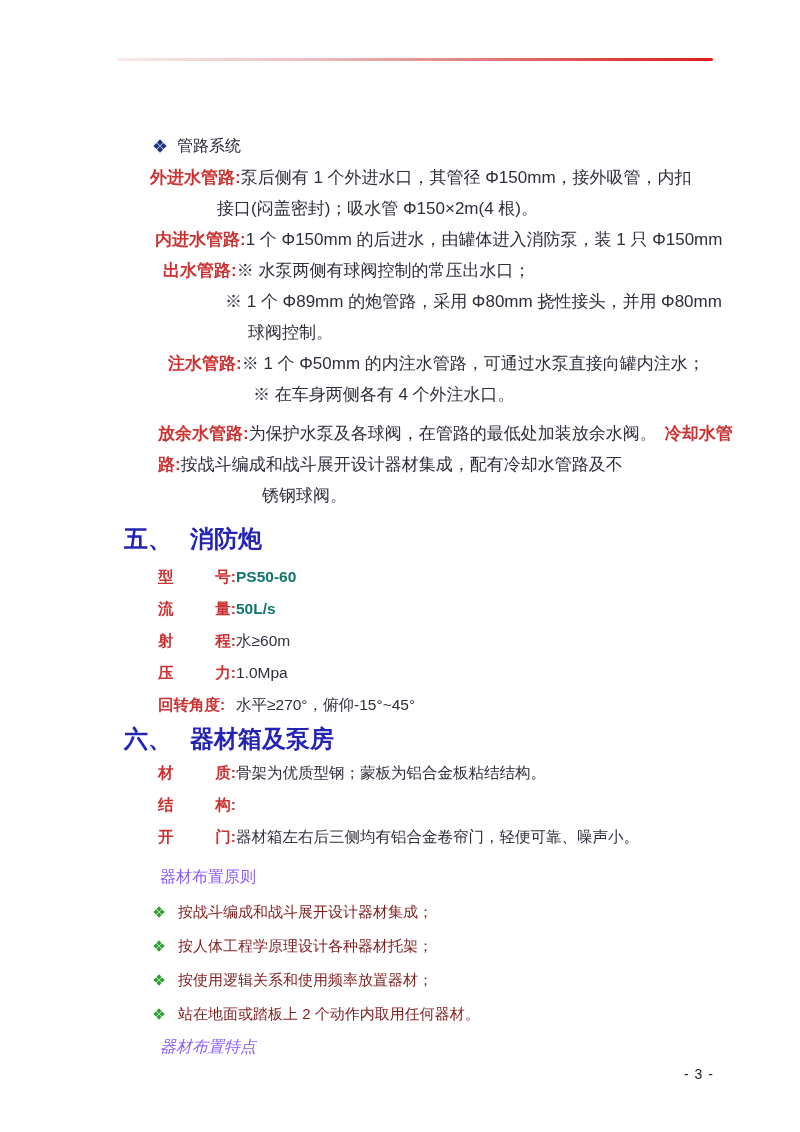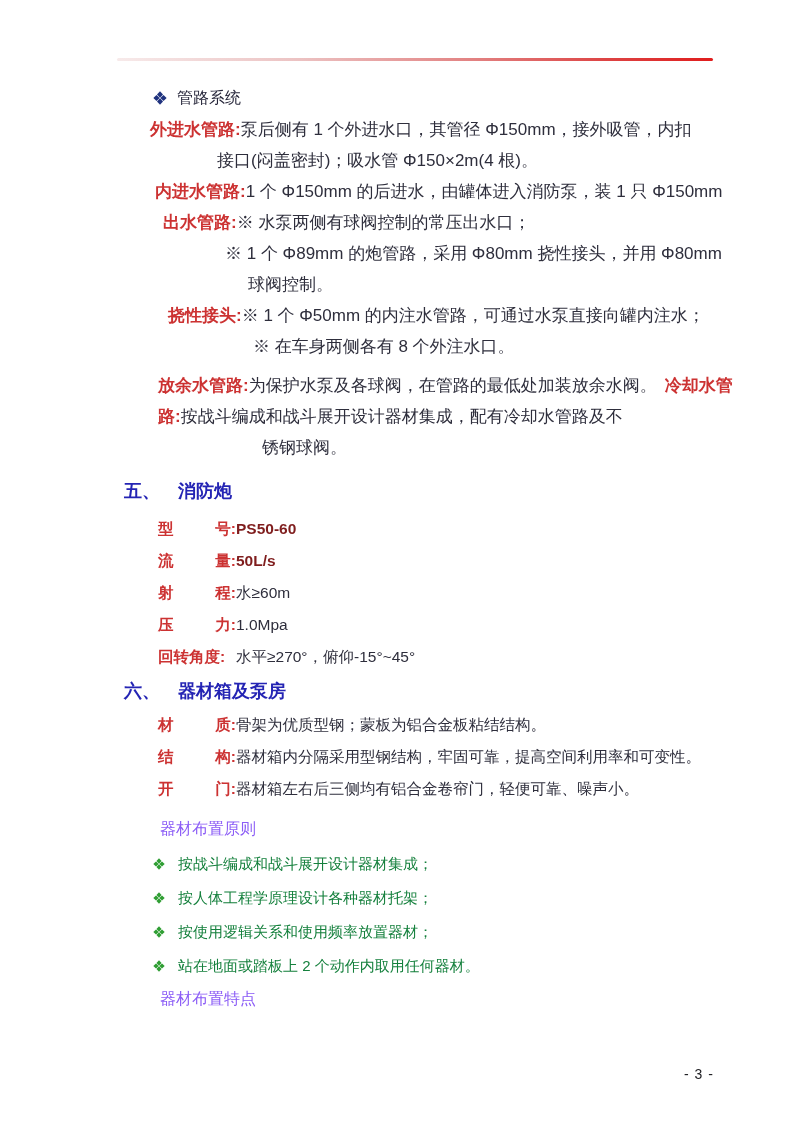--- a/index.html
+++ b/index.html
@@ -12,21 +12,21 @@
     font-family: "Liberation Sans", sans-serif;
     color: #2e2e3c;
   }
   .top-rule {
     position: absolute;
     top: 58px; left: 117px;
     width: 596px; height: 3px;
     background: linear-gradient(to right, #f7eaea 0%, #ecc3c3 30%, #e28181 60%, #dd4444 82%, #e01d1d 100%);
     border-radius: 2px;
   }
-  .content { position: absolute; inset: 0; padding: 0 80px 0 120px; box-sizing: border-box; }
+  .content { position: absolute; inset: 0; padding: 0 80px 0 120px; box-sizing: border-box; margin-top: 48px; }
 
   .bullet-title-row {
     margin: 84px 0 0 33px;
     display: flex; align-items: center; gap: 10px;
     height: 28px; font-size: 16px; color: #26263a;
   }
 
   .ln { font-size: 17px; line-height: 31px; white-space: nowrap; }
   .pipe { margin-top: 2px; }
   .lbl { color: #cc3232; font-weight: bold; }
@@ -38,45 +38,45 @@
   .ml97  { margin-left: 97px; }
   .ml105 { margin-left: 105px; }
   .ml110 { margin-left: 110px; }
   .ml128 { margin-left: 128px; }
   .ml133 { margin-left: 133px; }
   .ml142 { margin-left: 142px; }
   .gap8 { margin-top: 8px; }
   .lbl-cont { margin-left: 8px; }
 
   .sec-head {
-    margin-left: 4px; font-size: 18px; font-weight: bold; color: #2424b4;
+    margin-left: 4px; font-size: 24px; font-weight: bold; color: #2424b4;
     white-space: nowrap; line-height: 28px;
   }
   .sec-head .sec-title { margin-left: 18px; }
   .sec-head5 { margin-top: 14px; }
   .sec-head6 { margin-top: 4px; }
 
   .speclist5 { margin-top: 8px; }
   .speclist6 { margin-top: 4px; }
   .spec { margin-left: 38px; line-height: 32px; font-size: 15.5px; white-space: nowrap; }
   .spec-label {
     display: inline-flex; justify-content: space-between;
     min-width: 78px; color: #cc3232; font-weight: bold; vertical-align: bottom;
   }
   .spec-val { color: #2e2e3c; }
-  .spec-val.magenta { color: #7f1d1d; font-weight: bold; }
+  .spec-val.magenta { color: #0f766e; font-weight: bold; }
 
   .subhead { margin-left: 40px; font-size: 16px; color: #8b5cf6; line-height: 24px; white-space: nowrap; }
   .subhead1 { margin-top: 12px; }
-  .subhead2 { margin-top: 4px; }
+  .subhead2 { margin-top: 4px; font-style: italic; }
 
   .bullets { margin-top: 6px; }
   .bullet-item {
     margin-left: 33px; display: flex; align-items: center; gap: 13px;
-    line-height: 34px; height: 34px; font-size: 15px; white-space: nowrap; color: #15803d;
+    line-height: 34px; height: 34px; font-size: 15px; white-space: nowrap; color: #7f1d1d;
   }
   .dmd { display: inline-flex; align-items: center; }
   .dmd.navy svg polygon { fill: #20337f; }
   .dmd.green svg polygon { fill: #2f9e33; }
 
   .page-number {
     position: absolute; left: 684px; top: 1066px;
     font-size: 14px; color: #222226; letter-spacing: 1px;
   }
 </style>
@@ -103,22 +103,22 @@
     <div class="pipe">
       <div class="ln ml30"><span class="lbl">外进水管路:</span><span>泵后侧有 1 个外进水口，其管径 Φ150mm，接外吸管，内扣</span></div>
       <div class="ln ml97"><span>接口(闷盖密封)；吸水管 Φ150×2m(4 根)。</span></div>
 
       <div class="ln ml35"><span class="lbl">内进水管路:</span><span>1 个 Φ150mm 的后进水，由罐体进入消防泵，装 1 只 Φ150mm</span></div>
 
       <div class="ln ml43"><span class="lbl">出水管路:</span><span>※ 水泵两侧有球阀控制的常压出水口；</span></div>
       <div class="ln ml105"><span>※ 1 个 Φ89mm 的炮管路，采用 Φ80mm 挠性接头，并用 Φ80mm</span></div>
       <div class="ln ml128"><span>球阀控制。</span></div>
 
-      <div class="ln ml48"><span class="lbl">挠性接头:</span><span>※ 1 个 Φ50mm 的内注水管路，可通过水泵直接向罐内注水；</span></div>
-      <div class="ln ml133"><span>※ 在车身两侧各有 8 个外注水口。</span></div>
+      <div class="ln ml48"><span class="lbl">注水管路:</span><span>※ 1 个 Φ50mm 的内注水管路，可通过水泵直接向罐内注水；</span></div>
+      <div class="ln ml133"><span>※ 在车身两侧各有 4 个外注水口。</span></div>
 
       <div class="ln ml38 gap8"><span class="lbl">放余水管路:</span><span>为保护水泵及各球阀，在管路的最低处加装放余水阀。</span><span class="lbl lbl-cont">冷却水管</span></div>
       <div class="ln ml38"><span class="lbl">路:</span><span>按战斗编成和战斗展开设计器材集成，配有冷却水管路及不</span></div>
       <div class="ln ml142"><span>锈钢球阀。</span></div>
     </div>
 
     <div class="sec-head sec-head5">
       <span>五、</span><span class="sec-title">消防炮</span>
     </div>
     <div class="speclist5">
@@ -148,21 +148,21 @@
       <span>六、</span><span class="sec-title">器材箱及泵房</span>
     </div>
     <div class="speclist6">
       <div class="spec"><span class="spec-label">
             <span>材</span>
             <span>质:</span>
           </span><span class="spec-val">骨架为优质型钢；蒙板为铝合金板粘结结构。</span></div>
       <div class="spec"><span class="spec-label">
             <span>结</span>
             <span>构:</span>
-          </span><span class="spec-val">器材箱内分隔采用型钢结构，牢固可靠，提高空间利用率和可变性。</span></div>
+          </span></div>
       <div class="spec"><span class="spec-label">
             <span>开</span>
             <span>门:</span>
           </span><span class="spec-val">器材箱左右后三侧均有铝合金卷帘门，轻便可靠、噪声小。</span></div>
     </div>
 
     <div class="subhead subhead1">器材布置原则</div>
 
     <div class="bullets">
       <div class="bullet-item">

